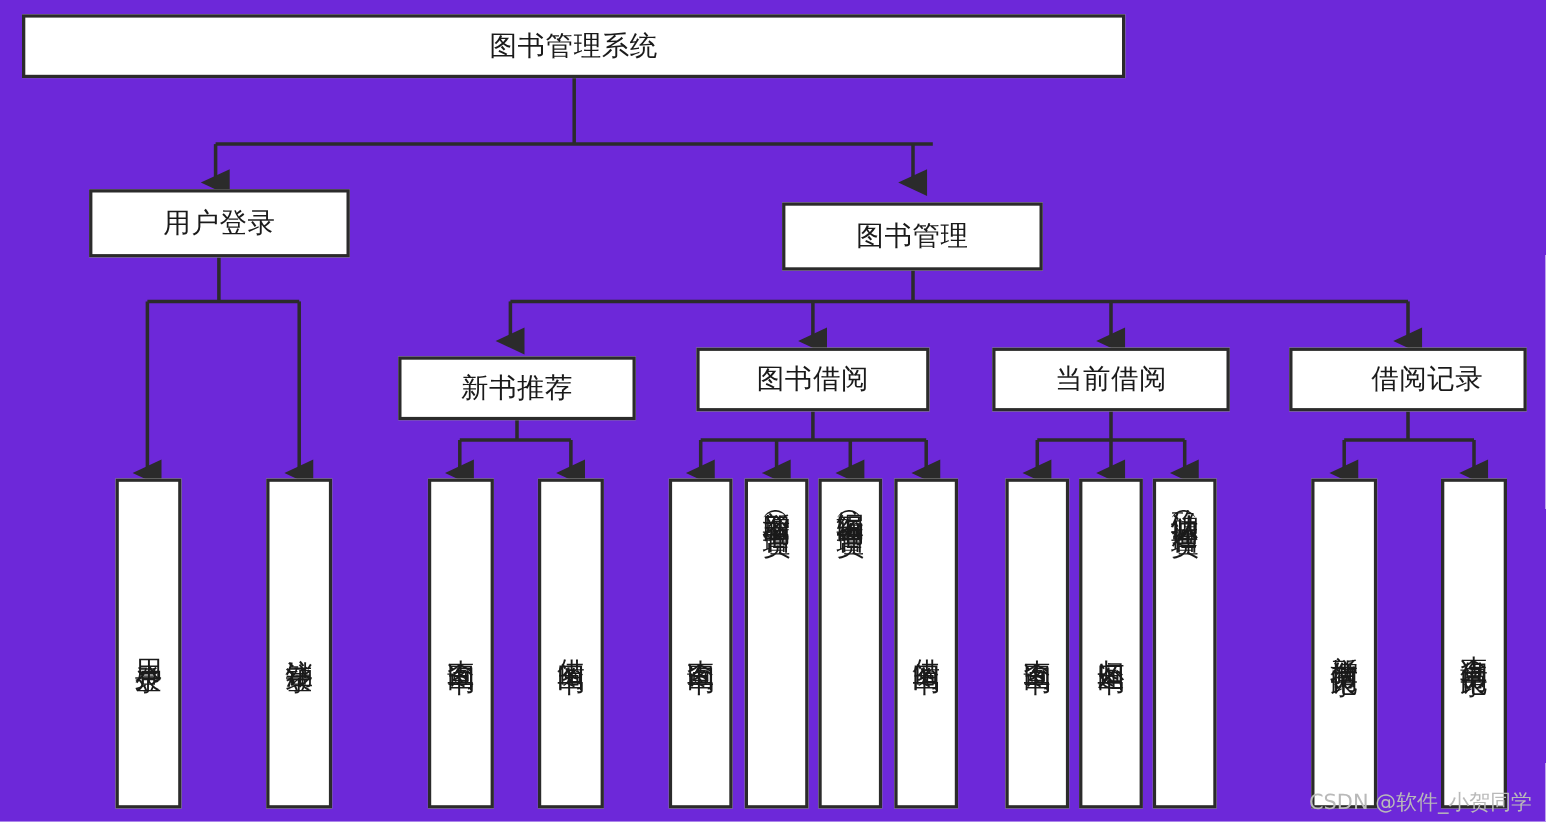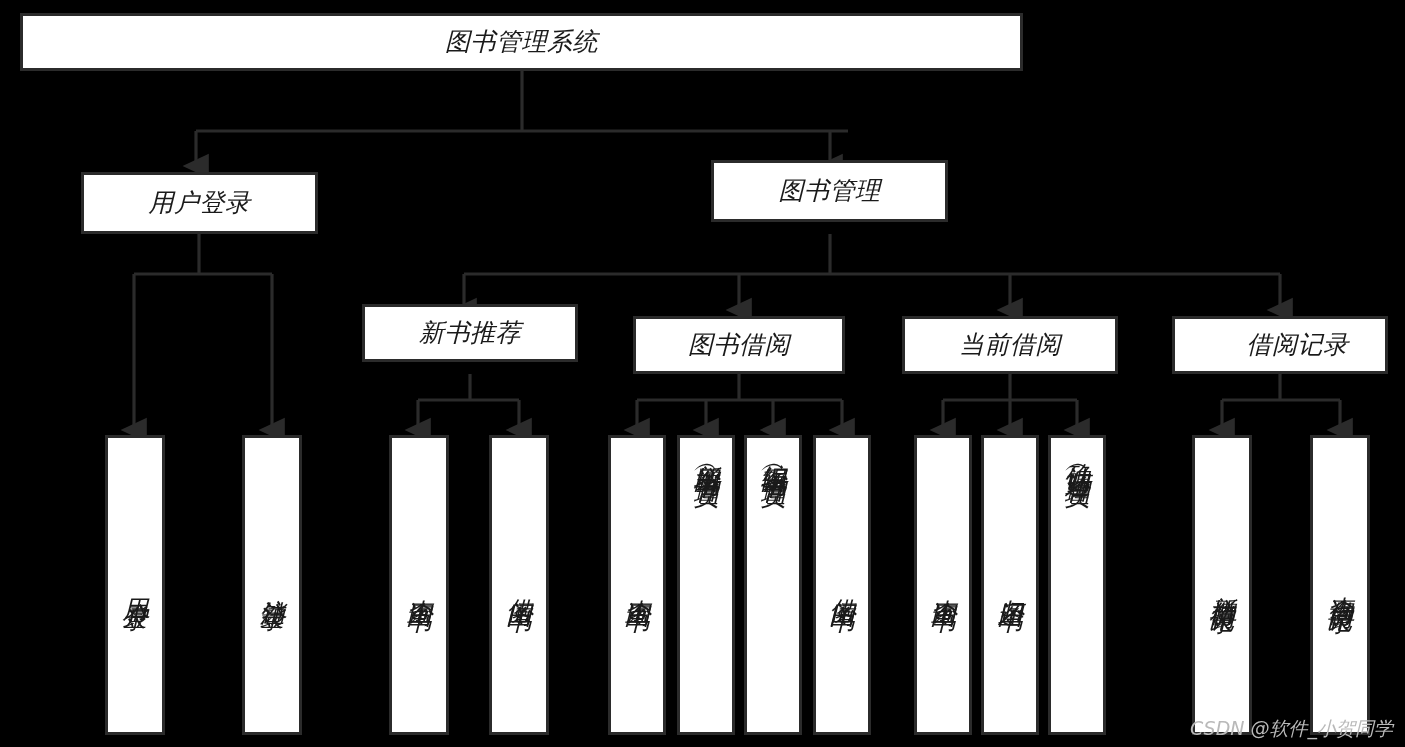--- a/index.html
+++ b/index.html
@@ -7,23 +7,22 @@
     padding: 0;
     background: #ffffff;
   }
   body {
     font-family: "DejaVu Sans", "Liberation Sans", sans-serif;
   }
   #canvas {
     position: relative;
     width: 1405px;
     height: 747px;
-    background: #000000;
+    background: #6d28d9;
     overflow: hidden;
-    font-style: italic;
   }
   .node {
     position: absolute;
     box-sizing: border-box;
     border: 3px solid #2b2b2b;
     background: #ffffff;
     display: flex;
     align-items: center;
     justify-content: center;
     color: #1a1a1a;
@@ -130,25 +129,25 @@
   </svg>
 
   <div class="node h-node" style="left:20px; top:13px; width:1003px; height:58px;">
     <span class="label">图书管理系统</span>
   </div>
 
   <div class="node h-node" style="left:81px; top:172px; width:237px; height:62px;">
     <span class="label">用户登录</span>
   </div>
 
-  <div class="node h-node" style="left:711px; top:160px; width:237px; height:62px;align-items:center;">
+  <div class="node h-node" style="left:711px; top:184px; width:237px; height:62px;align-items:center;">
     <span class="label">图书管理</span>
   </div>
 
-  <div class="node h-node" style="left:362px; top:304px; width:216px; height:58px;">
+  <div class="node h-node" style="left:362px; top:324px; width:216px; height:58px;">
     <span class="label">新书推荐</span>
   </div>
 
   <div class="node h-node" style="left:902px; top:316px; width:216px; height:58px;">
     <span class="label">当前借阅</span>
   </div>
 
   <div class="node h-node" style="left:633px; top:316px; width:212px; height:58px;">
     <span class="label">图书借阅</span>
   </div>

